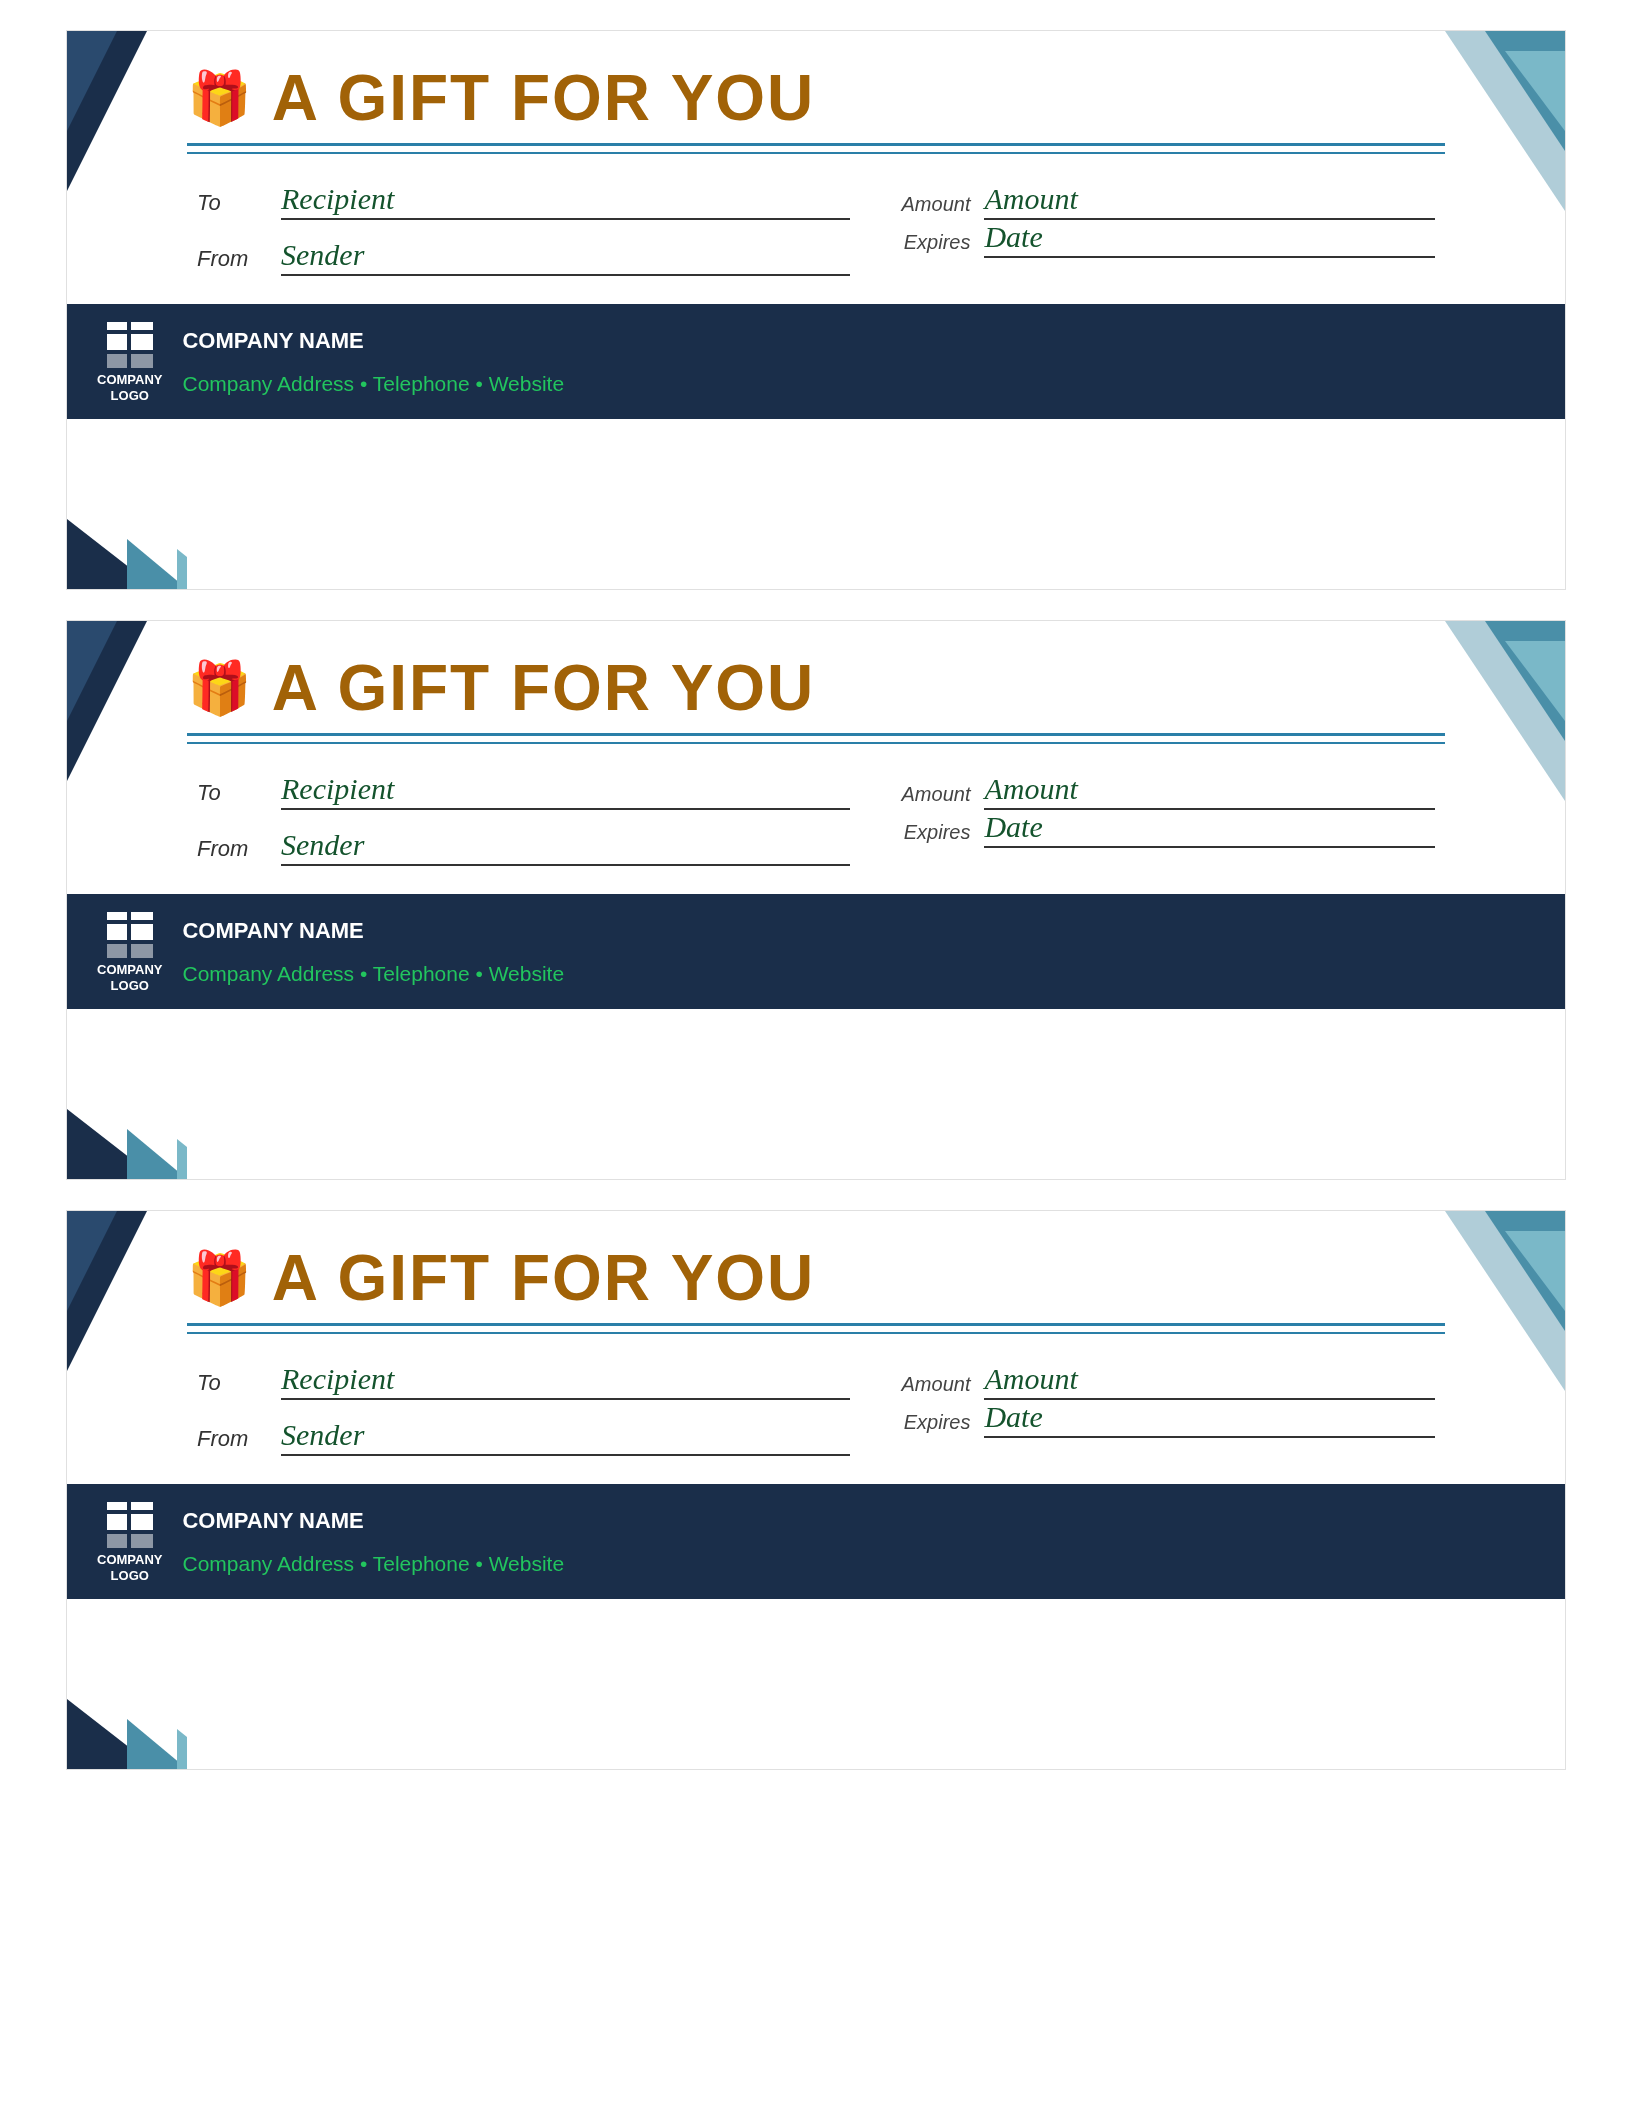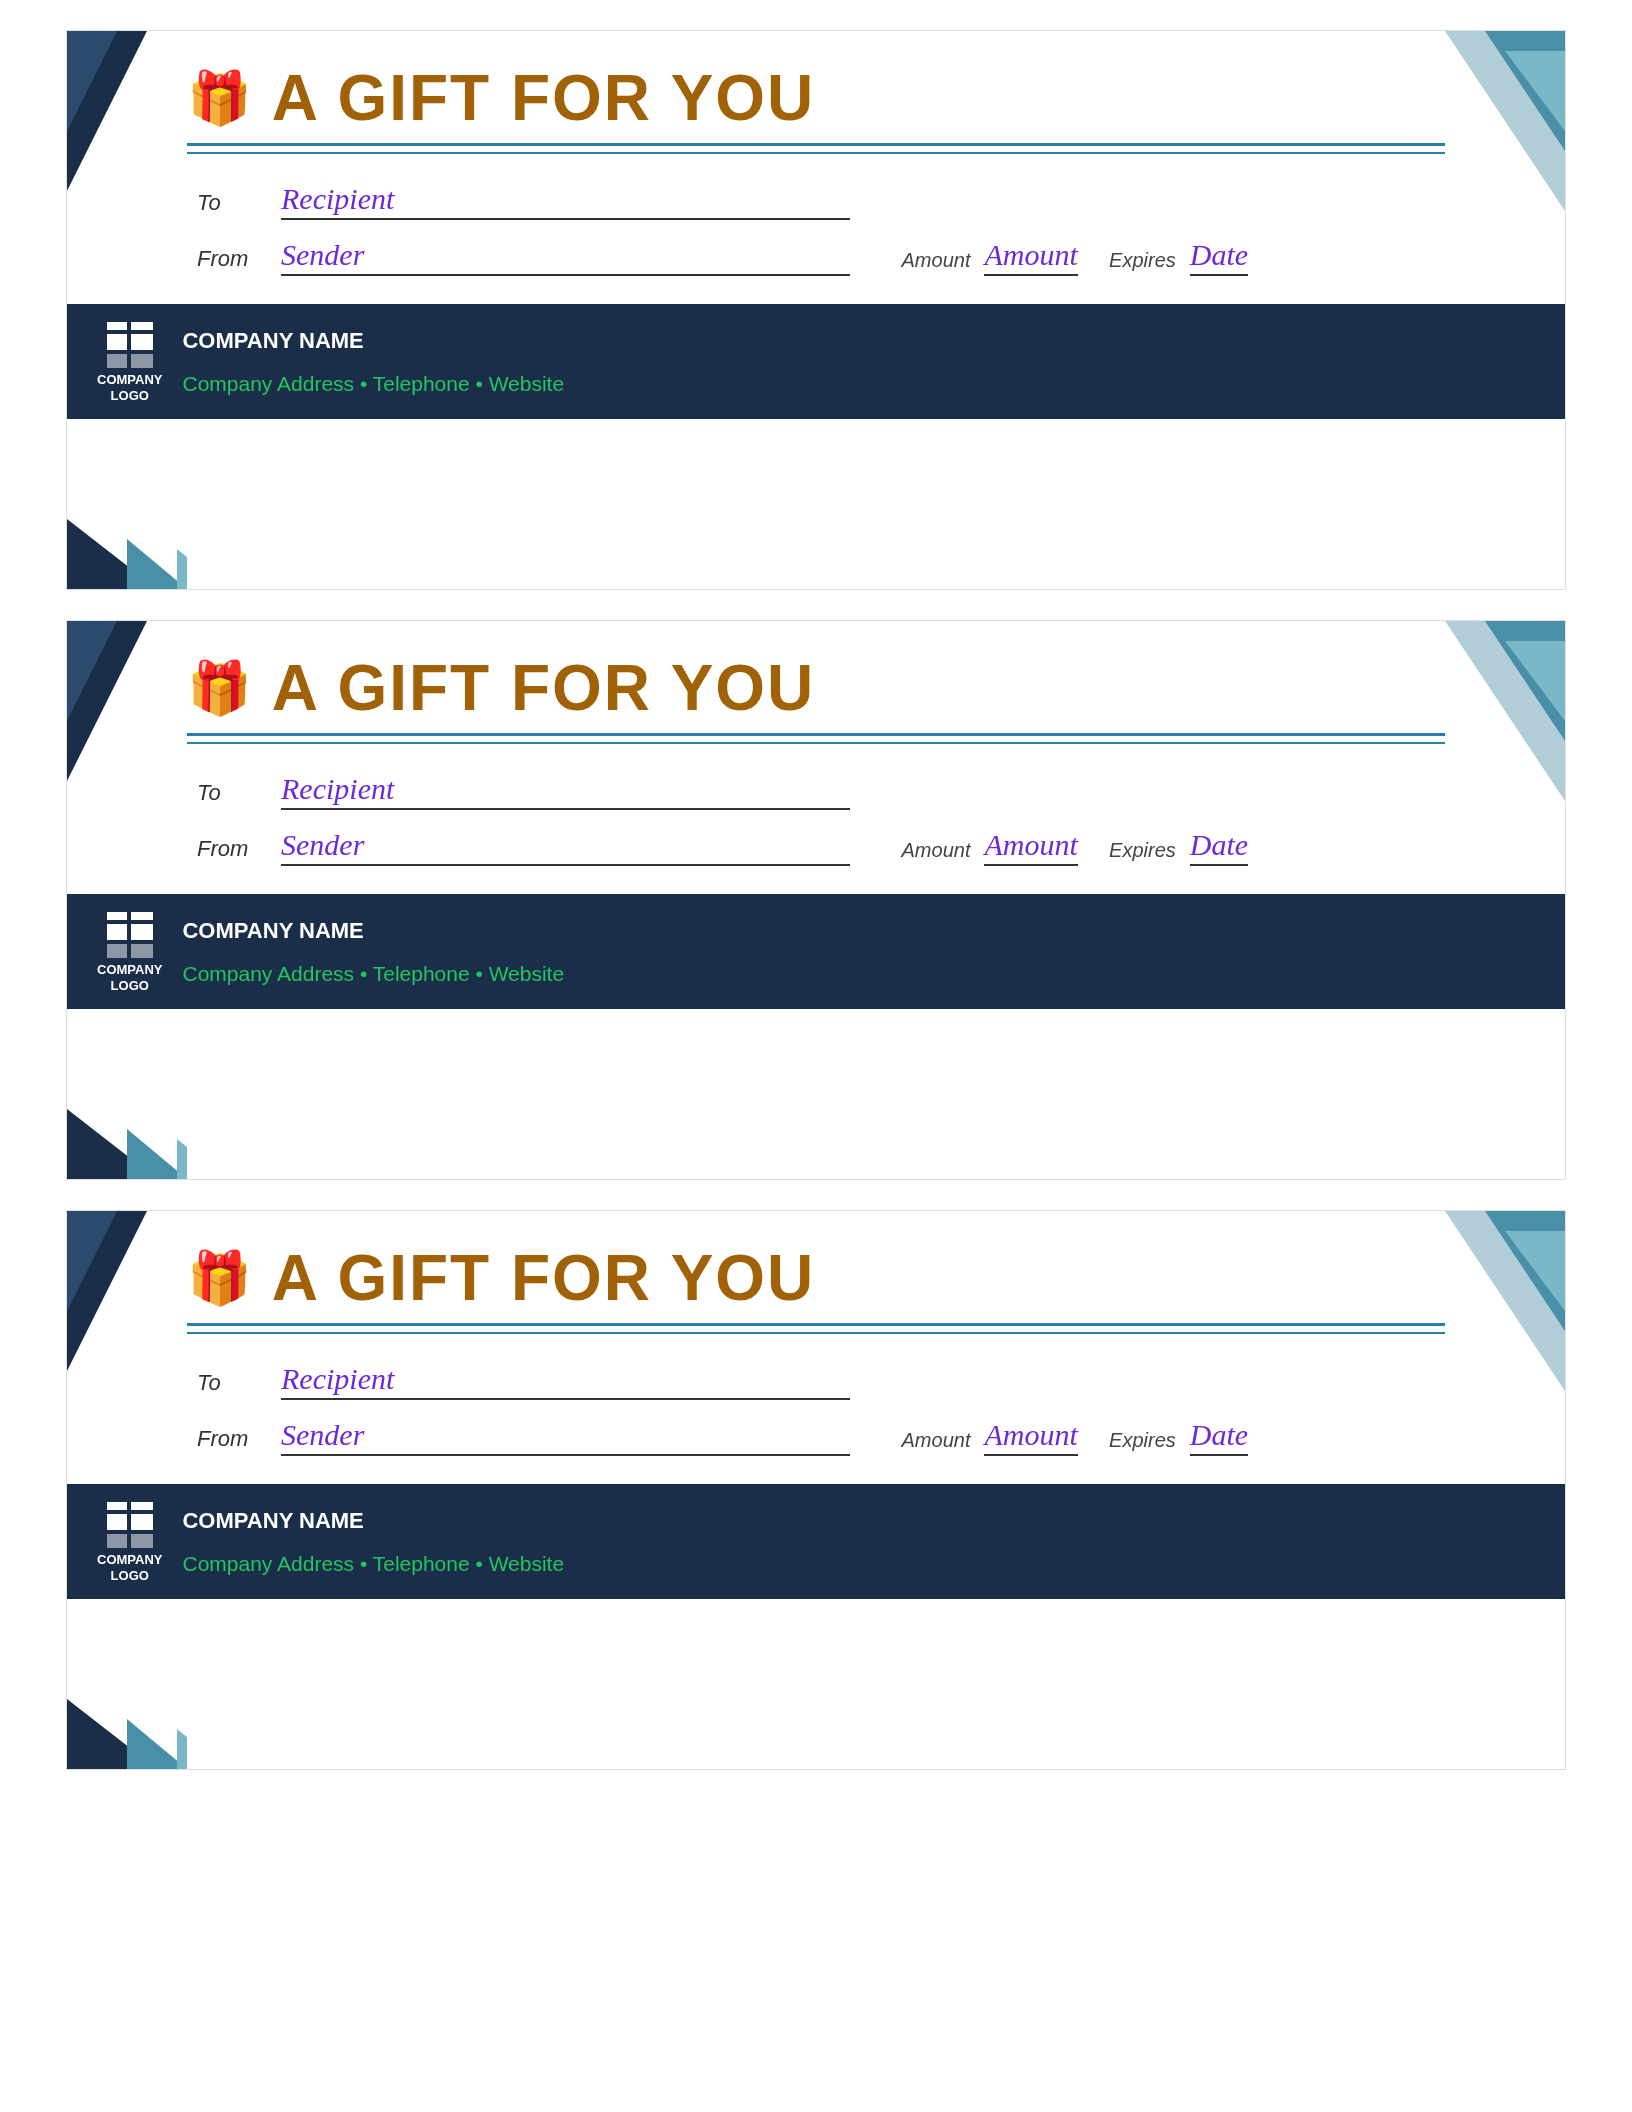--- a/index.html
+++ b/index.html
@@ -156,39 +156,39 @@
     .fields-left {
       flex: 1.2;
       display: flex;
       flex-direction: column;
       gap: 18px;
     }
 
     .fields-right {
       flex: 1;
       display: flex;
-      gap: 18px;
+      flex-direction: column;
     }
 
     .field-row {
       display: flex;
       align-items: flex-end;
       gap: 14px;
     }
 
     .field-label {
       font-size: 22px;
       color: #333;
       min-width: 70px;
       padding-bottom: 4px;
     }
 
     .field-value {
       font-size: 30px;
-      color: #6d28d9;
+      color: #14532d;
       border-bottom: 2px solid #333;
       flex: 1;
       padding-bottom: 2px;
       font-family: Georgia, serif;
     }
 
     .field-label-sm {
       font-size: 20px;
       color: #444;
       min-width: 80px;

